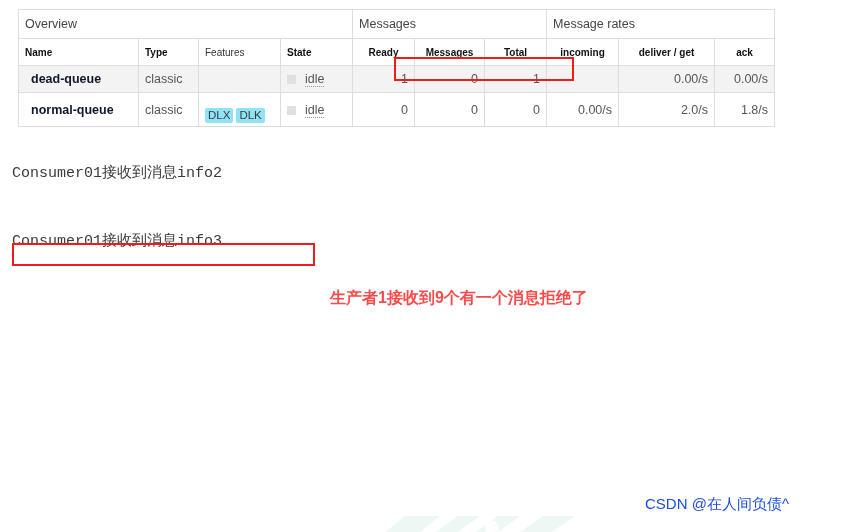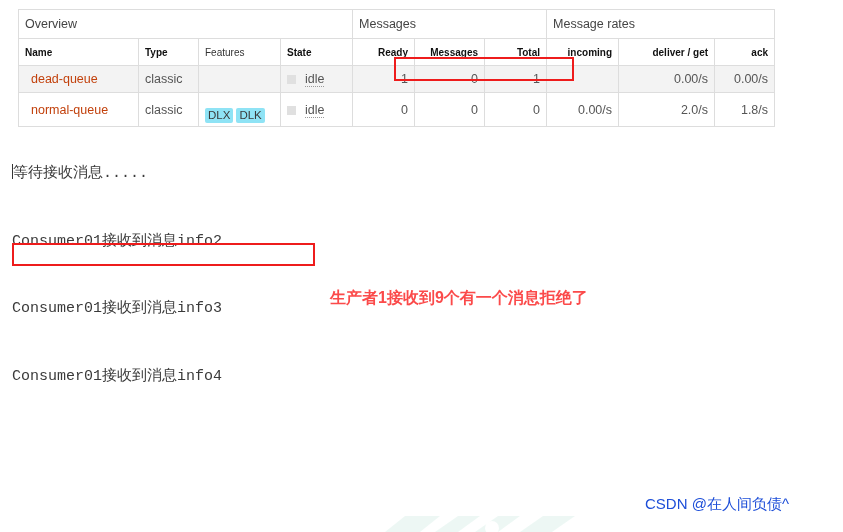--- a/index.html
+++ b/index.html
@@ -61,25 +61,25 @@
   }
   
   tr.col-row th {
     font-weight: bold;
     text-align: left;
     color: #111;
     background: #fff;
     font-size: 10px;
   }
   tr.col-row th.plain { font-weight: normal; color: #333; }
-  tr.col-row th.num { text-align: right; }
+  tr.col-row th.num { text-align: center; }
 
   tr.data-row td { color: #555; background: #fff; }
   tr.data-row.alt td { background: #f3f3f3; }
-  tr.data-row td.name { font-weight: normal; color: #c2410c; padding-left: 12px; }
+  tr.data-row td.name { font-weight: bold; color: #0f172a; padding-left: 12px; }
   tr.data-row td.num { text-align: right; color: #555; }
 
   .feat-badge {
     display: inline-block;
     background: #8fe3f5;
     color: #3a3a3a;
     font-size: 11.5px;
     line-height: 13px;
     padding: 1px 3px;
     margin-right: 3px;
@@ -252,24 +252,22 @@
         <td class="num">2.0/s</td>
         <td class="num">1.8/s</td>
       </tr>
     </tbody>
   </table>
 </div>
 
 <div id="ready-total-highlight"></div>
 
 <div id="console">
-  <div class="line cn"><span class="caret"></span><span>等待接收消息.....</span></div>
   <div class="line cn">Consumer01接收到消息info2</div>
   <div class="line cn">Consumer01接收到消息info3</div>
-  <div class="line cn">Consumer01接收到消息info4</div>
   
   
   
   
   
   
   
   
   
   

